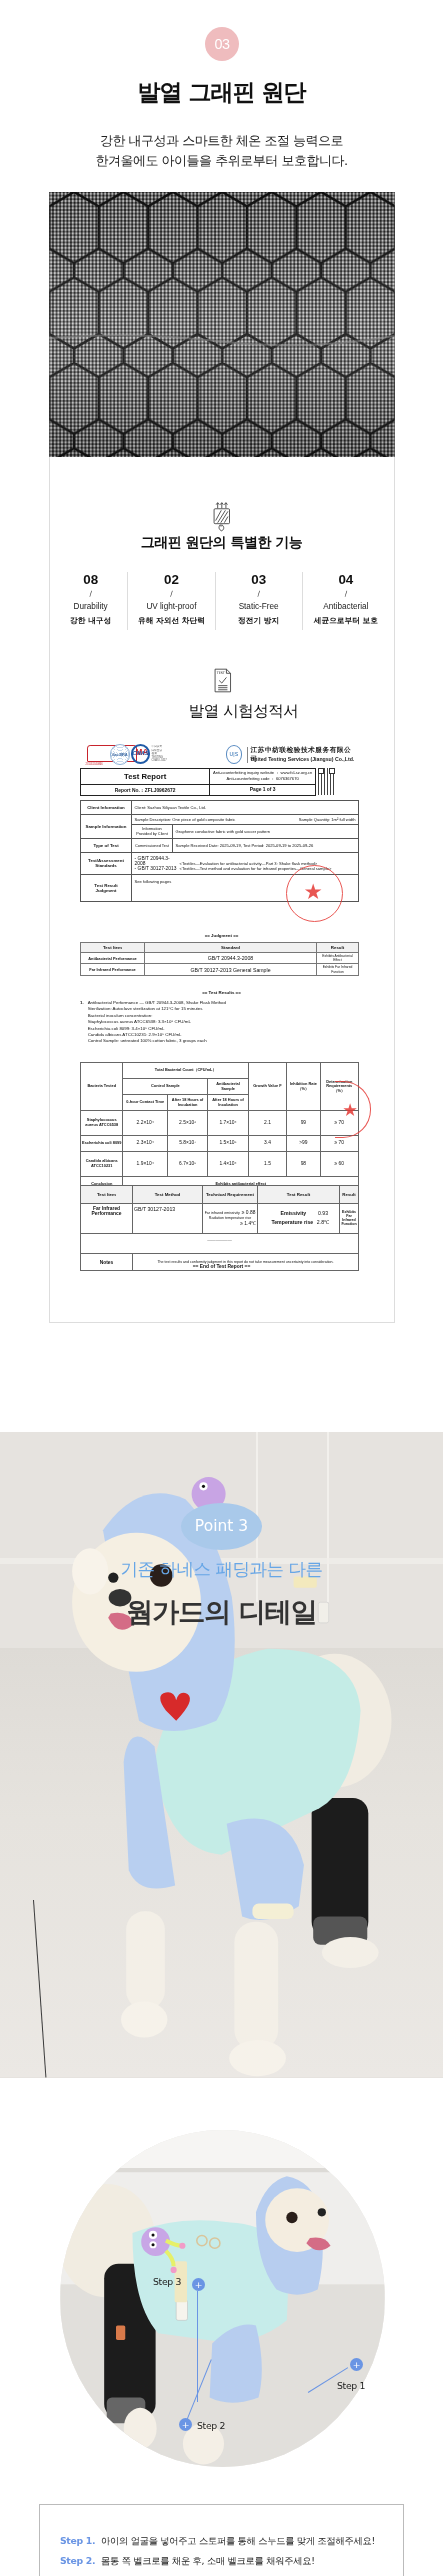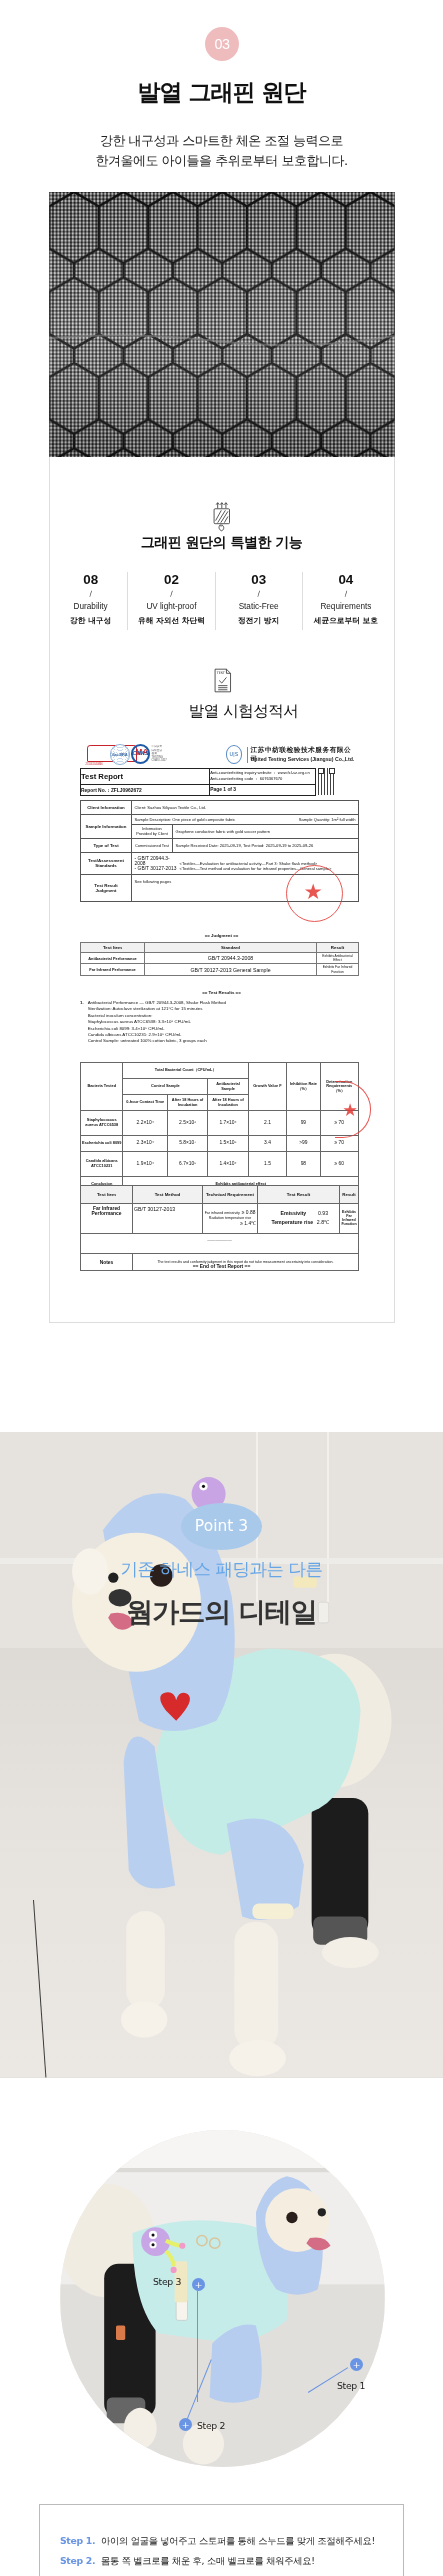--- a/index.html
+++ b/index.html
@@ -37,21 +37,21 @@
   .logo-cma-num { position: absolute; left: -1px; top: 19px; font-size: 2.6px; color: #c8232c; }
   .logo-ilac { position: absolute; left: 23px; top: 0; width: 20.6px; height: 20.6px; border-radius: 50%; border: 0.5px solid #8fb1d6; background: repeating-radial-gradient(circle, #fff 0 1px, #c6d8ec 1px 1.5px); font-size: 3.6px; color: #2d5d9b; text-align: center; line-height: 20.6px; font-weight: bold; }
   .logo-cnas { position: absolute; left: 44px; top: 0; width: 19.6px; height: 19.6px; border-radius: 50%; border: 2.1px solid #1f5aa6; color: #1f5aa6; font-weight: bold; font-style: italic; font-size: 5.7px; text-align: center; line-height: 15.5px; }
   .logo-cnas-side { position: absolute; left: 65px; top: 1px; font-size: 2.6px; line-height: 3.6px; color: #555; }
   .logo-uts { position: absolute; left: 139px; top: 1px; width: 16.5px; height: 18.5px; border: 0.5px solid #5a8cc2; border-radius: 50%; color: #2a6bb0; font-size: 5.2px; text-align: center; line-height: 17.5px; }
   .uts-bar { position: absolute; left: 160px; top: 3.1px; width: 0.5px; height: 15.5px; background: #888; }
   .uts-cn { position: absolute; left: 164px; top: 2.1px; font-size: 6.7px; font-weight: bold; color: #222; letter-spacing: 0.5px; font-family: "DejaVu Sans", sans-serif; }
   .uts-en { position: absolute; left: 164px; top: 12px; font-size: 5.2px; font-weight: bold; color: #222; }
 
   .hdr-table { position: absolute; left: 13px; top: 24px; width: 236px; border-collapse: collapse; }
-  .hdr-table td { border: 0.8px solid #222; text-align: left; font-size: 5.2px; }
+  .hdr-table td { border: 0.8px solid #222; text-align: center; font-size: 5.2px; }
   .hdr-title { font-size: 7.7px !important; font-weight: bold; height: 15.5px; }
   .hdr-anti { font-size: 4.1px !important; line-height: 6.2px; }
   .hdr-rep { font-size: 4.9px !important; font-weight: bold; height: 11.3px; }
   .qr { position: absolute; left: 251px; top: 24px; width: 17px; height: 27px; background:
       repeating-linear-gradient(90deg, #222 0 1px, #fff 1px 1.5px, #222 1.5px 2.1px, #fff 2.1px 3.1px),
       #fff; opacity: 0.85; }
   .qr::before, .qr::after { content: ""; position: absolute; width: 4.1px; height: 4.1px; border: 1px solid #111; background: #fff; }
   .qr::before { left: 0; top: 0; } .qr::after { right: 0; top: 0; }
 
   .info-table { position: absolute; left: 13px; top: 56px; width: 279px; border-collapse: collapse; }
@@ -177,21 +177,21 @@
   </div>
   <div class="feat">
     <div class="num">03</div>
     <div class="slash">/</div>
     <div class="en">Static-Free</div>
     <div class="ko">정전기 방지</div>
   </div>
   <div class="feat">
     <div class="num">04</div>
     <div class="slash">/</div>
-    <div class="en">Requirements</div>
+    <div class="en">Antibacterial</div>
     <div class="ko">세균으로부터 보호</div>
   </div>
 </div>
 
 <div class="abs icon-test">
   <svg width="20.6" height="25" viewBox="0 0 40 48">
     <g stroke="#333" stroke-width="1.6" fill="none">
       <path d="M6 2 H28 L36 10 V46 H6 Z"></path>
       <path d="M28 2 V10 H36"></path>
       <path d="M14 24 L19 29 L28 18"></path>

